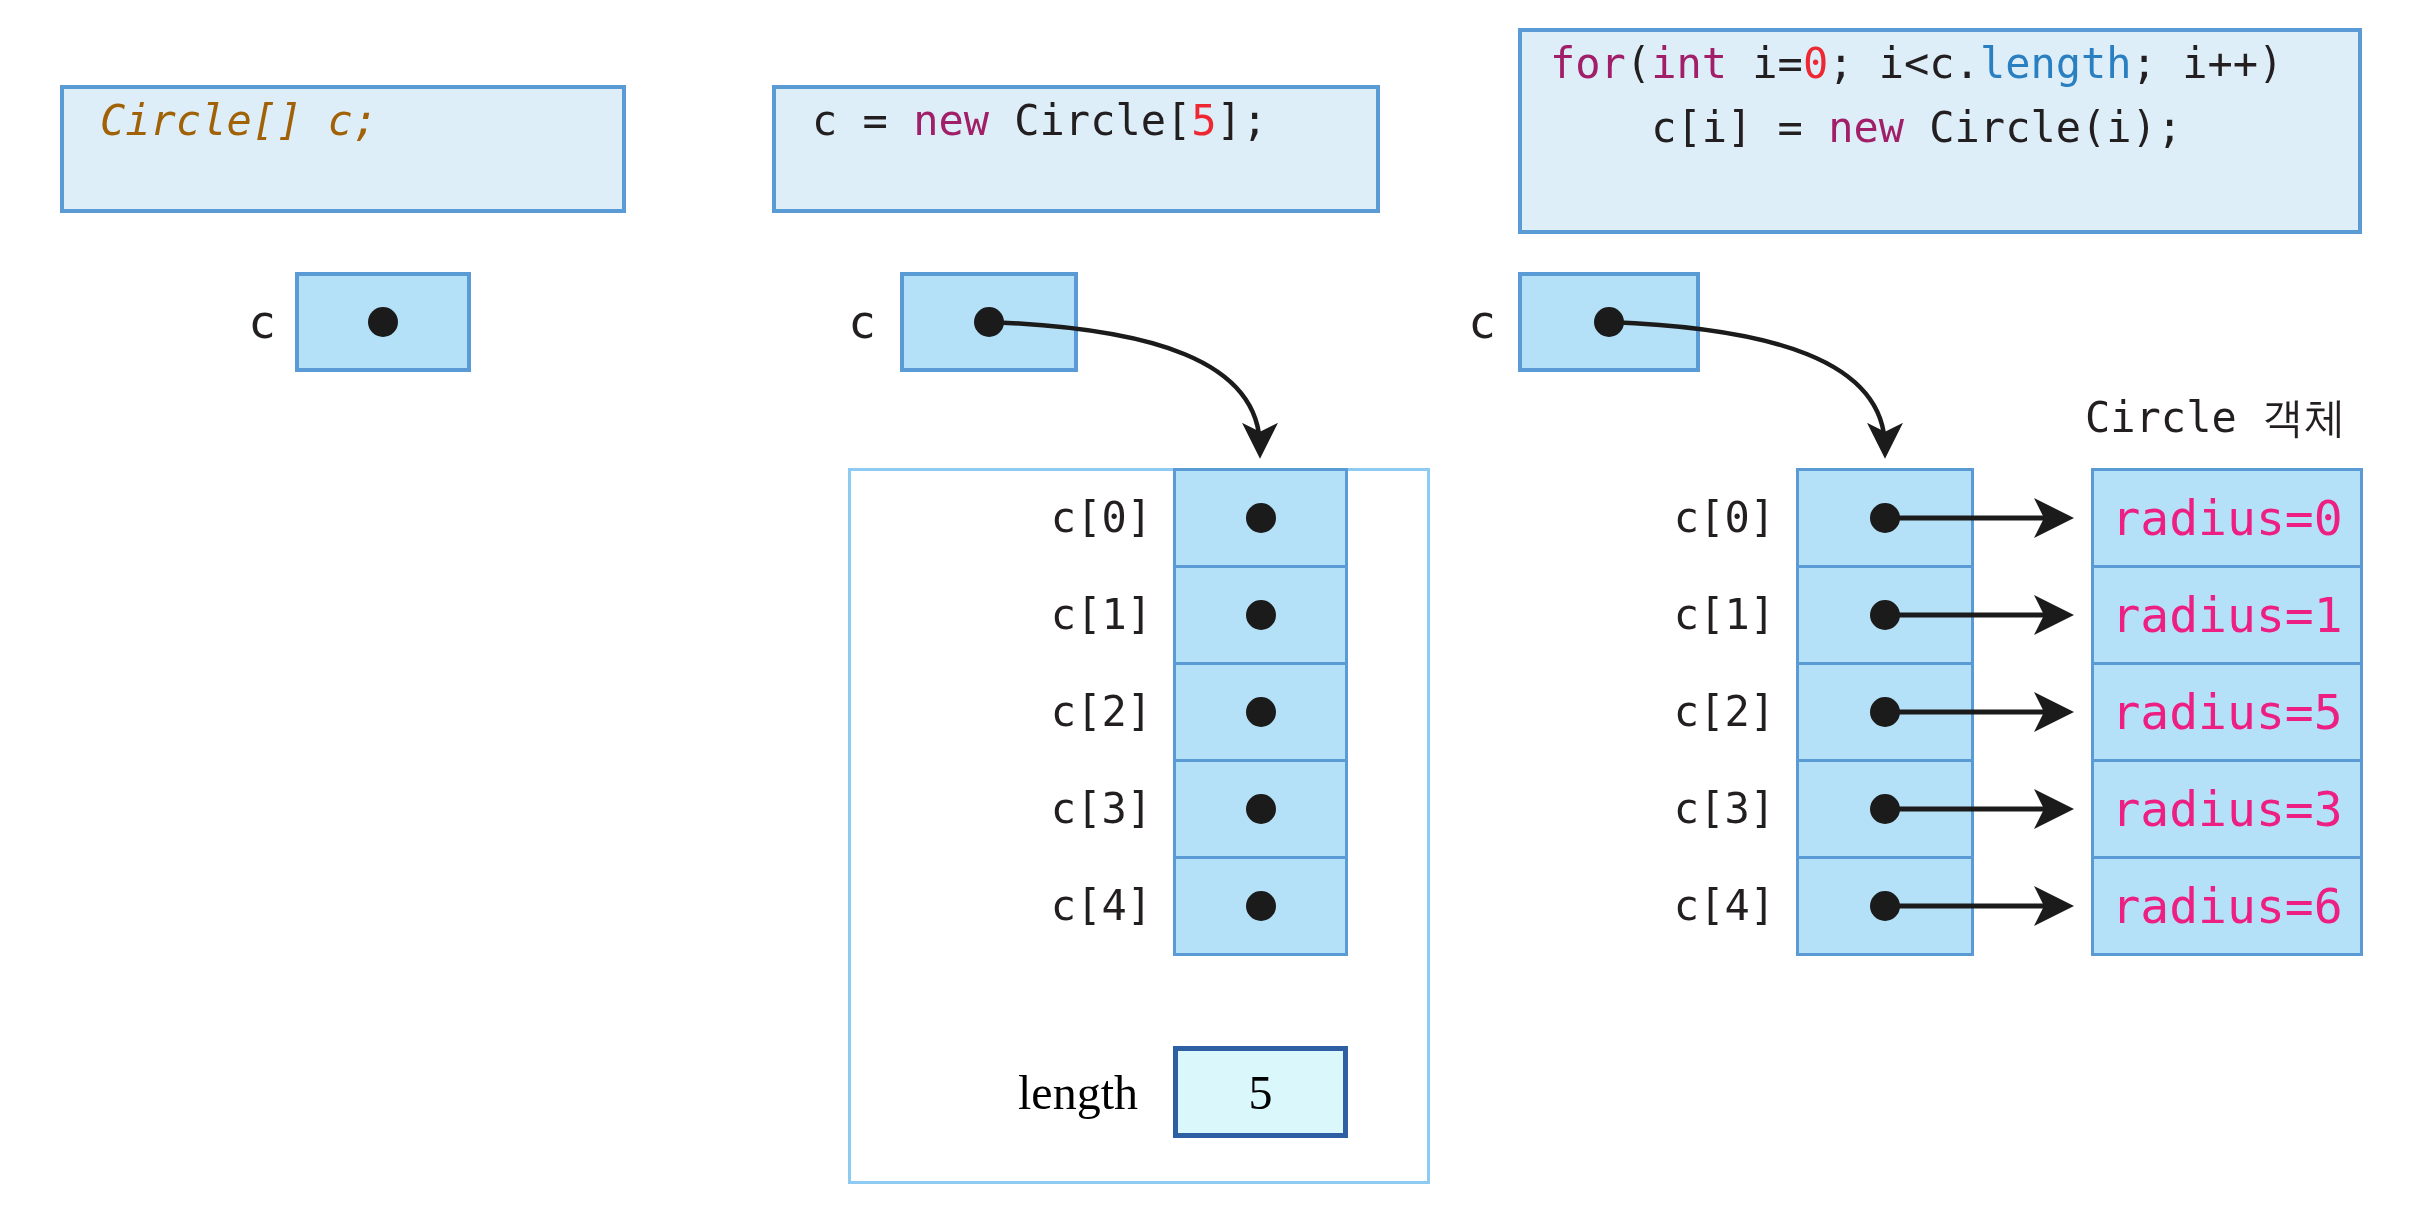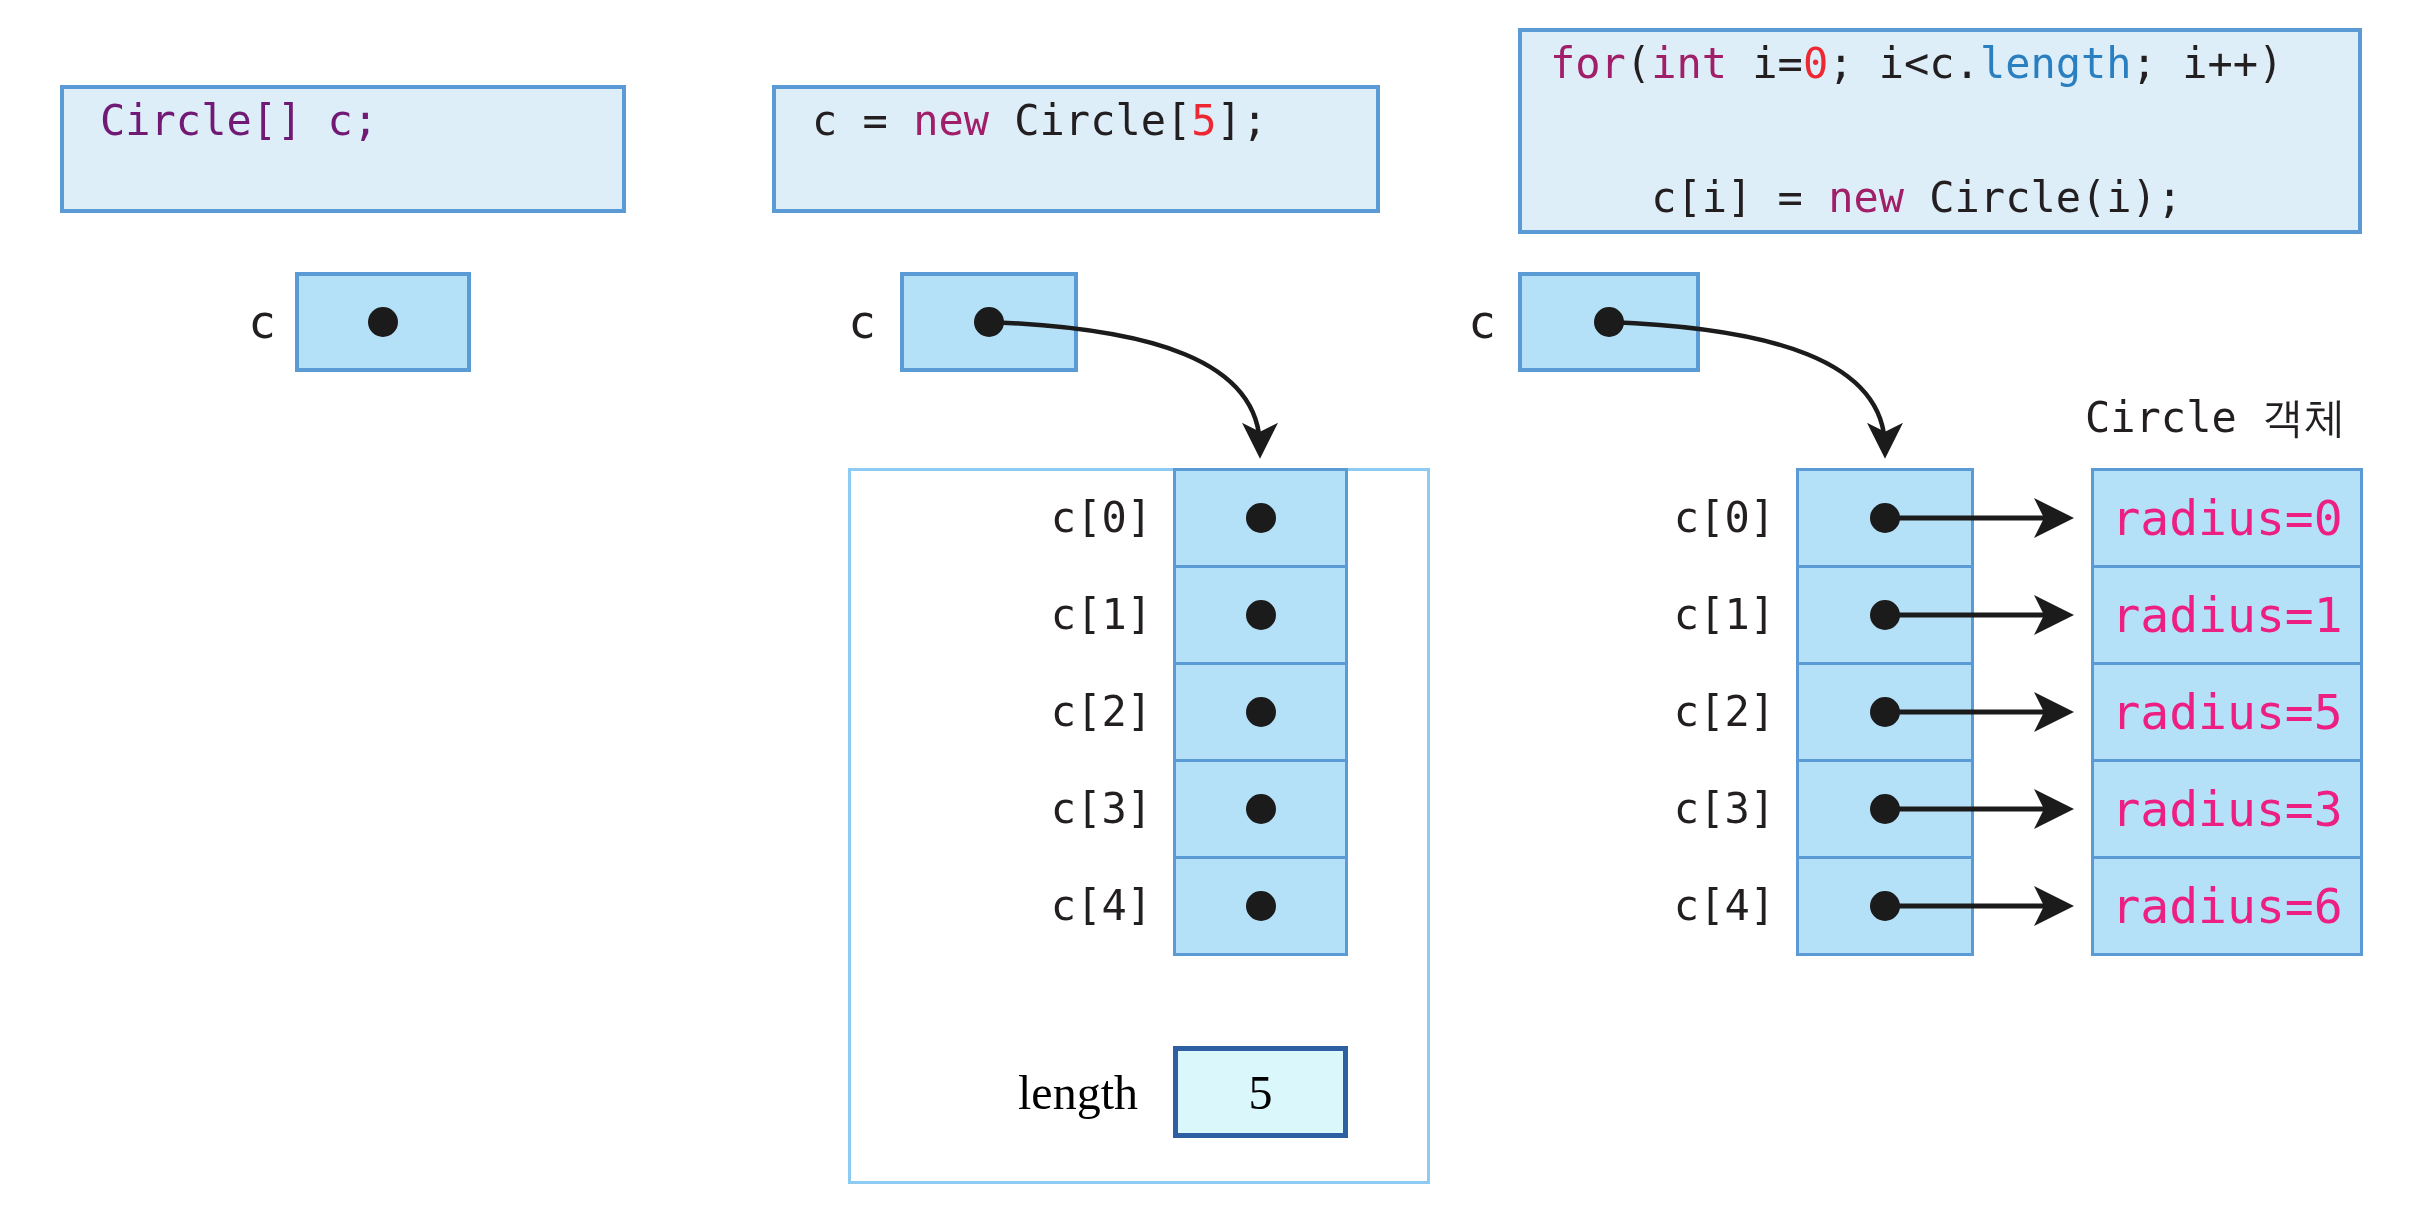--- a/index.html
+++ b/index.html
@@ -3,21 +3,21 @@
 <meta charset="utf-8">
 <style>
   html,body{margin:0;padding:0;background:#ffffff;}
   .canvas{
     position:relative;width:2420px;height:1208px;background:#ffffff;overflow:hidden;
     font-family:"DejaVu Sans Mono", monospace;color:#231f20;
   }
   
   .code-box{
     position:absolute;background:#ddeef9;border:4px solid #5b9bd5;box-sizing:border-box;
-    display:flex;flex-direction:column;justify-content:space-between;
+    display:flex;flex-direction:column;justify-content:flex-start;
   }
   .code-line{
     white-space:pre;font-size:42px;line-height:64px;padding-left:36px;
     letter-spacing:0px;
   }
   
   .var-box{
     position:absolute;background:#b5e1f8;border:4px solid #5b9bd5;box-sizing:border-box;
     display:flex;align-items:center;justify-content:center;
   }
@@ -60,21 +60,21 @@
     position:absolute;font-size:42px;color:#231f20;white-space:pre;
   }
   .arrow-layer{position:absolute;left:0;top:0;pointer-events:none;}
 </style>
 </head>
 <body>
 
 <div class="canvas">
 
   <div class="code-box" style="left:60px;top:85px;width:566px;height:128px">
-    <div class="code-line"><span style="color: #701a75;">Circle[] c;</span></div>
+    <div class="code-line"><span style="color: #a16207; font-style: italic;">Circle[] c;</span></div>
   </div>
 
   <div class="var-label" style="left:180px;top:272px;width:96px;height:100px">c</div>
   <div class="var-box" style="left:295px;top:272px;width:176px;height:100px">
     <span class="dot"></span>
   </div>
 
   <div class="code-box" style="left:772px;top:85px;width:608px;height:128px">
     <div class="code-line"><span style="color: rgb(35, 31, 32);">c = </span><span style="color: rgb(161, 31, 104);">new</span><span style="color: rgb(35, 31, 32);"> Circle[</span><span style="color: rgb(238, 40, 50);">5</span><span style="color: rgb(35, 31, 32);">];</span></div>
   </div>

